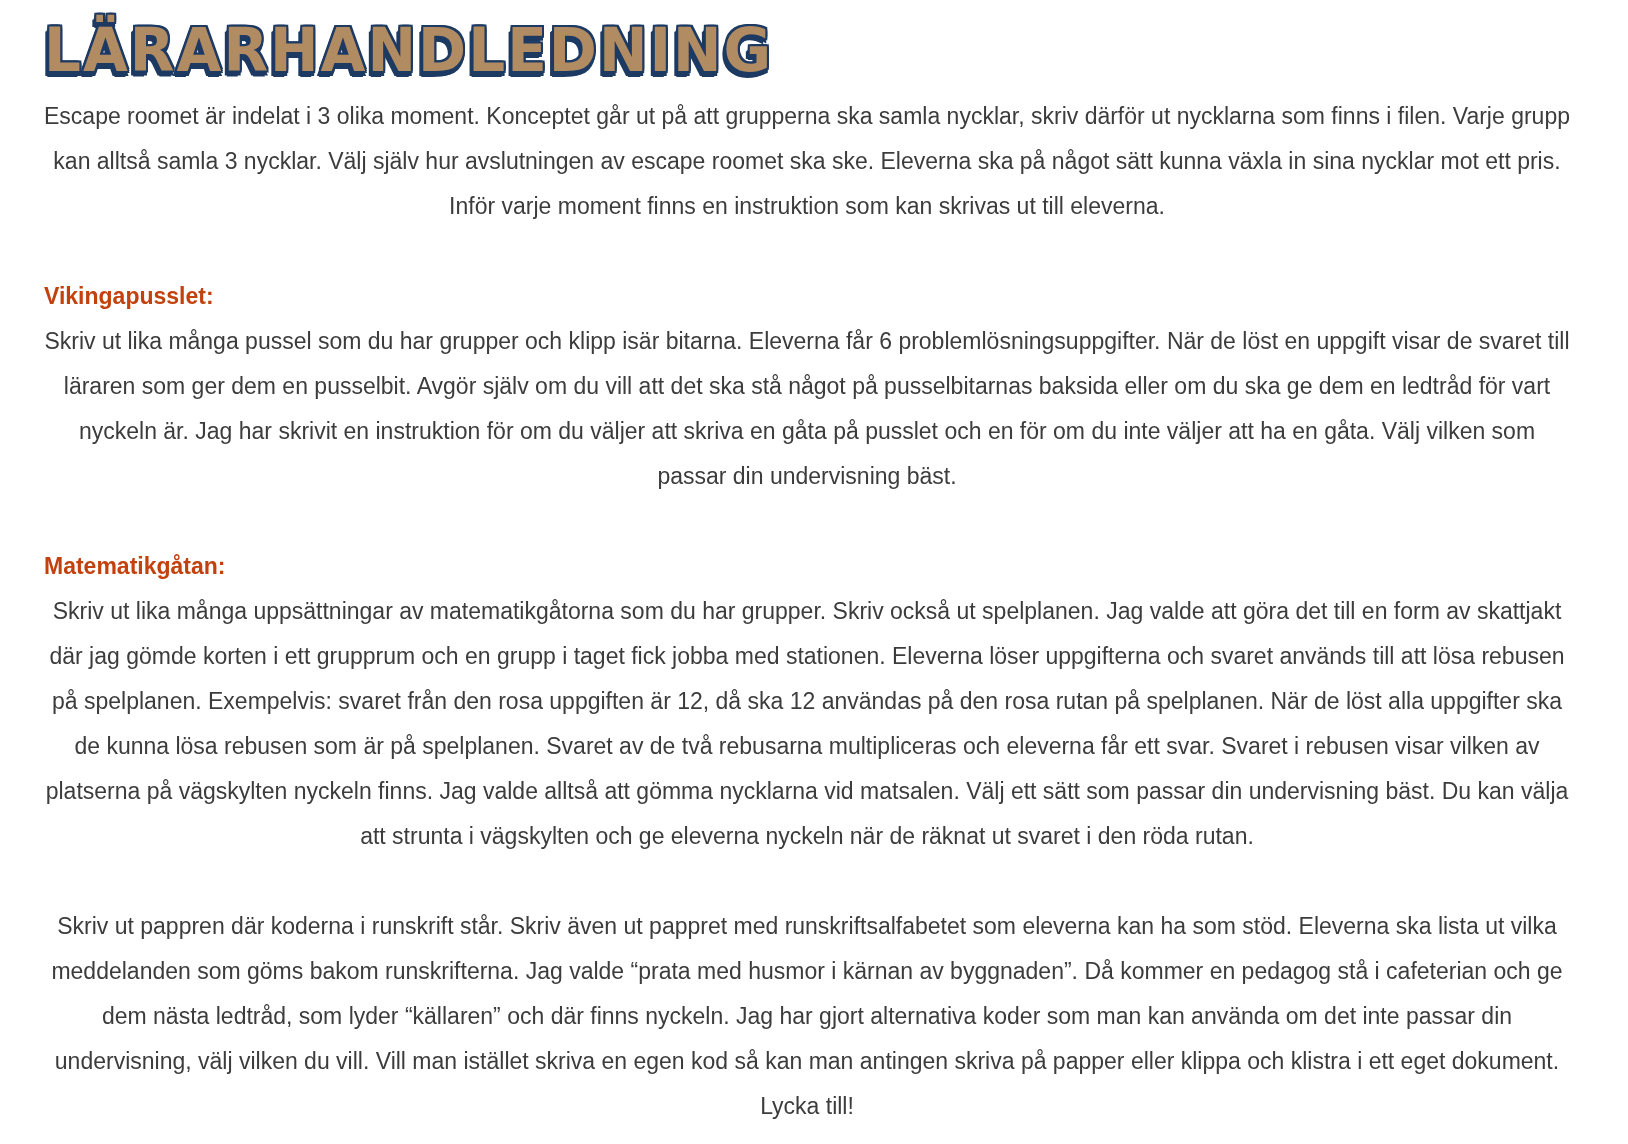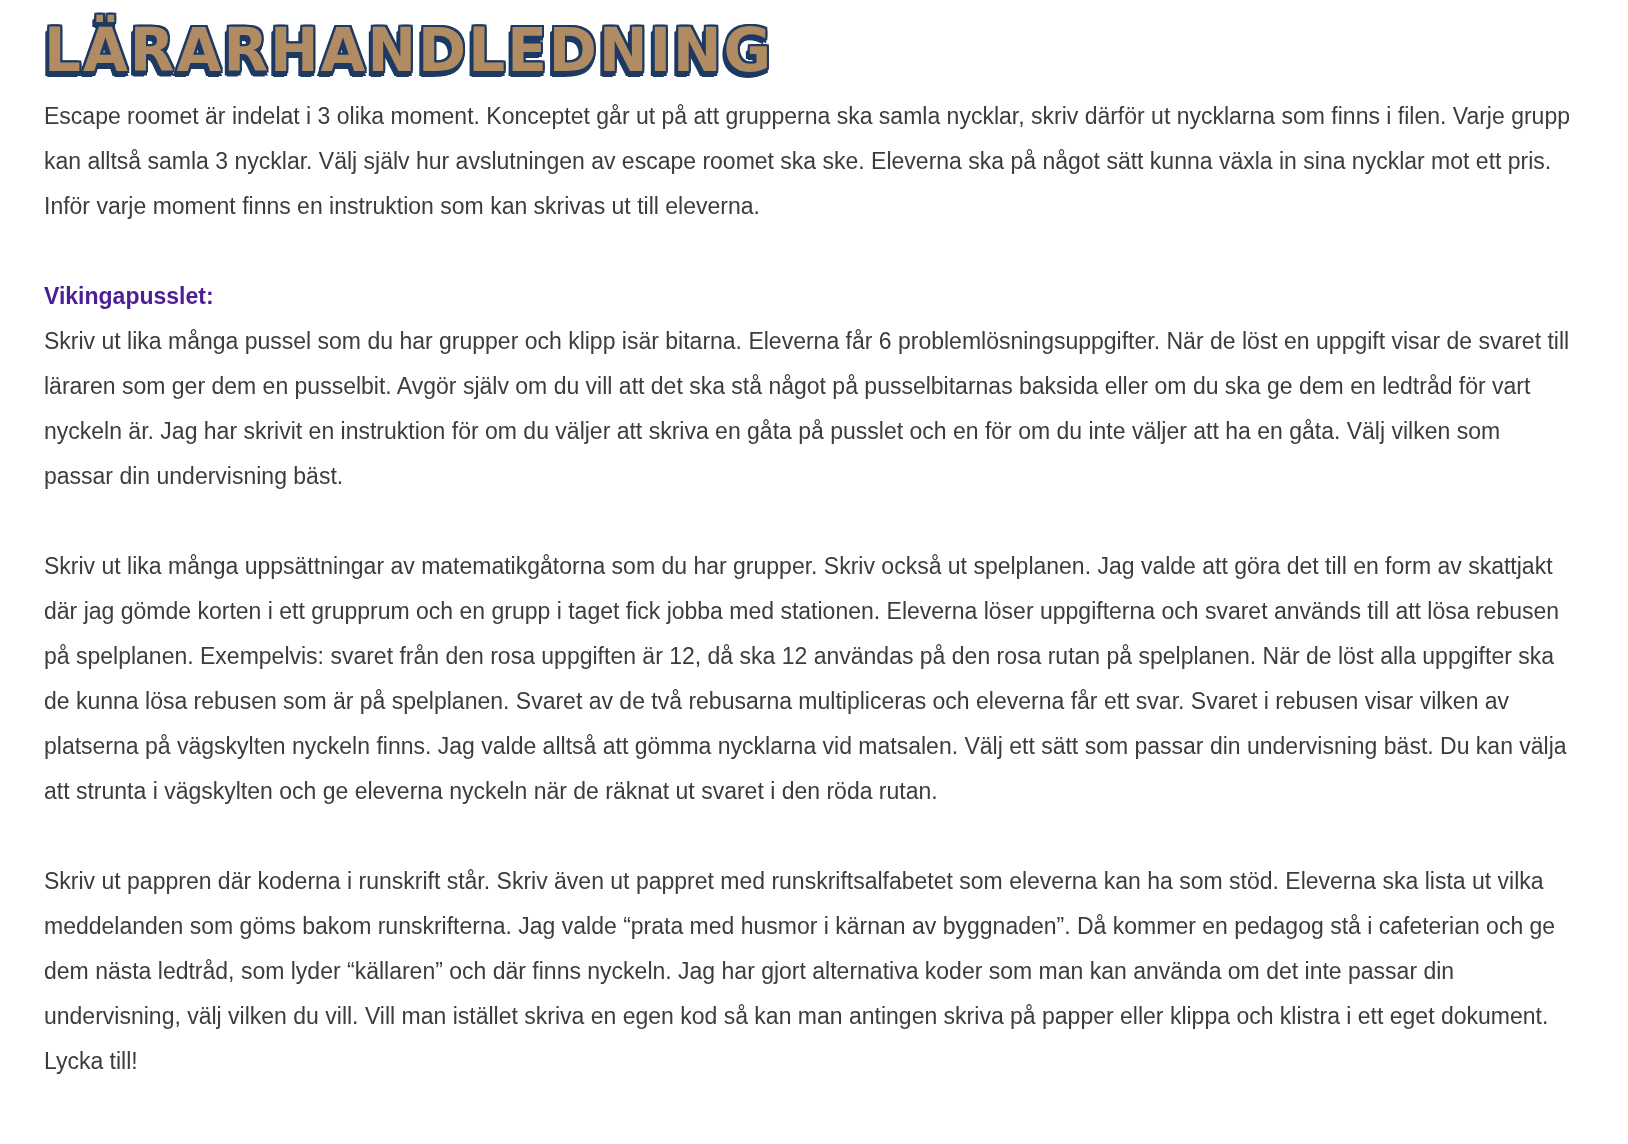--- a/index.html
+++ b/index.html
@@ -43,27 +43,28 @@
     transform-origin: left top;
   }
   .body-text {
     font-size: 23px;
     line-height: 45px;
     color: #3c3c3c;
     max-width: 1548px;
   }
   .body-text p {
     margin: 0;
+    text-align: center;
   }
   .section {
     margin-top: 45px;
   }
   .section-heading {
     font-weight: 700;
-    color: #4c1d95;
+    color: #c2410c;
     font-size: 23px;
     line-height: 45px;
   }
   .closing {
     margin-top: 45px;
   }
 </style>
 </head>
 <body>
 
@@ -74,20 +75,21 @@
   <div class="body-text">
 
     <p>Escape roomet är indelat i 3 olika moment. Konceptet går ut på att grupperna ska samla nycklar, skriv därför ut nycklarna som finns i filen. Varje grupp kan alltså samla 3 nycklar. Välj själv hur avslutningen av escape roomet ska ske. Eleverna ska på något sätt kunna växla in sina nycklar mot ett pris. Inför varje moment finns en instruktion som kan skrivas ut till eleverna.</p>
 
     <div class="section">
       <div class="section-heading">Vikingapusslet:</div>
       <p>Skriv ut lika många pussel som du har grupper och klipp isär bitarna. Eleverna får 6 problemlösningsuppgifter. När de löst en uppgift visar de svaret till läraren som ger dem en pusselbit. Avgör själv om du vill att det ska stå något på pusselbitarnas baksida eller om du ska ge dem en ledtråd för vart nyckeln är. Jag har skrivit en instruktion för om du väljer att skriva en gåta på pusslet och en för om du inte väljer att ha en gåta. Välj vilken som passar din undervisning bäst.</p>
     </div>
 
     <div class="section">
+      <div class="section-heading">Matematikgåtan:</div>
       <p>Skriv ut lika många uppsättningar av matematikgåtorna som du har grupper. Skriv också ut spelplanen. Jag valde att göra det till en form av skattjakt där jag gömde korten i ett grupprum och en grupp i taget fick jobba med stationen. Eleverna löser uppgifterna och svaret används till att lösa rebusen på spelplanen. Exempelvis: svaret från den rosa uppgiften är 12, då ska 12 användas på den rosa rutan på spelplanen. När de löst alla uppgifter ska de kunna lösa rebusen som är på spelplanen. Svaret av de två rebusarna multipliceras och eleverna får ett svar. Svaret i rebusen visar vilken av platserna på vägskylten nyckeln finns. Jag valde alltså att gömma nycklarna vid matsalen. Välj ett sätt som passar din undervisning bäst. Du kan välja att strunta i vägskylten och ge eleverna nyckeln när de räknat ut svaret i den röda rutan.</p>
     </div>
 
     <div class="section">
       <p>Skriv ut pappren där koderna i runskrift står. Skriv även ut pappret med runskriftsalfabetet som eleverna kan ha som stöd. Eleverna ska lista ut vilka meddelanden som göms bakom runskrifterna. Jag valde “prata med husmor i kärnan av byggnaden”. Då kommer en pedagog stå i cafeterian och ge dem nästa ledtråd, som lyder “källaren” och där finns nyckeln. Jag har gjort alternativa koder som man kan använda om det inte passar din undervisning, välj vilken du vill. Vill man istället skriva en egen kod så kan man antingen skriva på papper eller klippa och klistra i ett eget dokument.</p>
     </div>
 
     <p class="closing">Lycka till!</p>
 
   </div>

